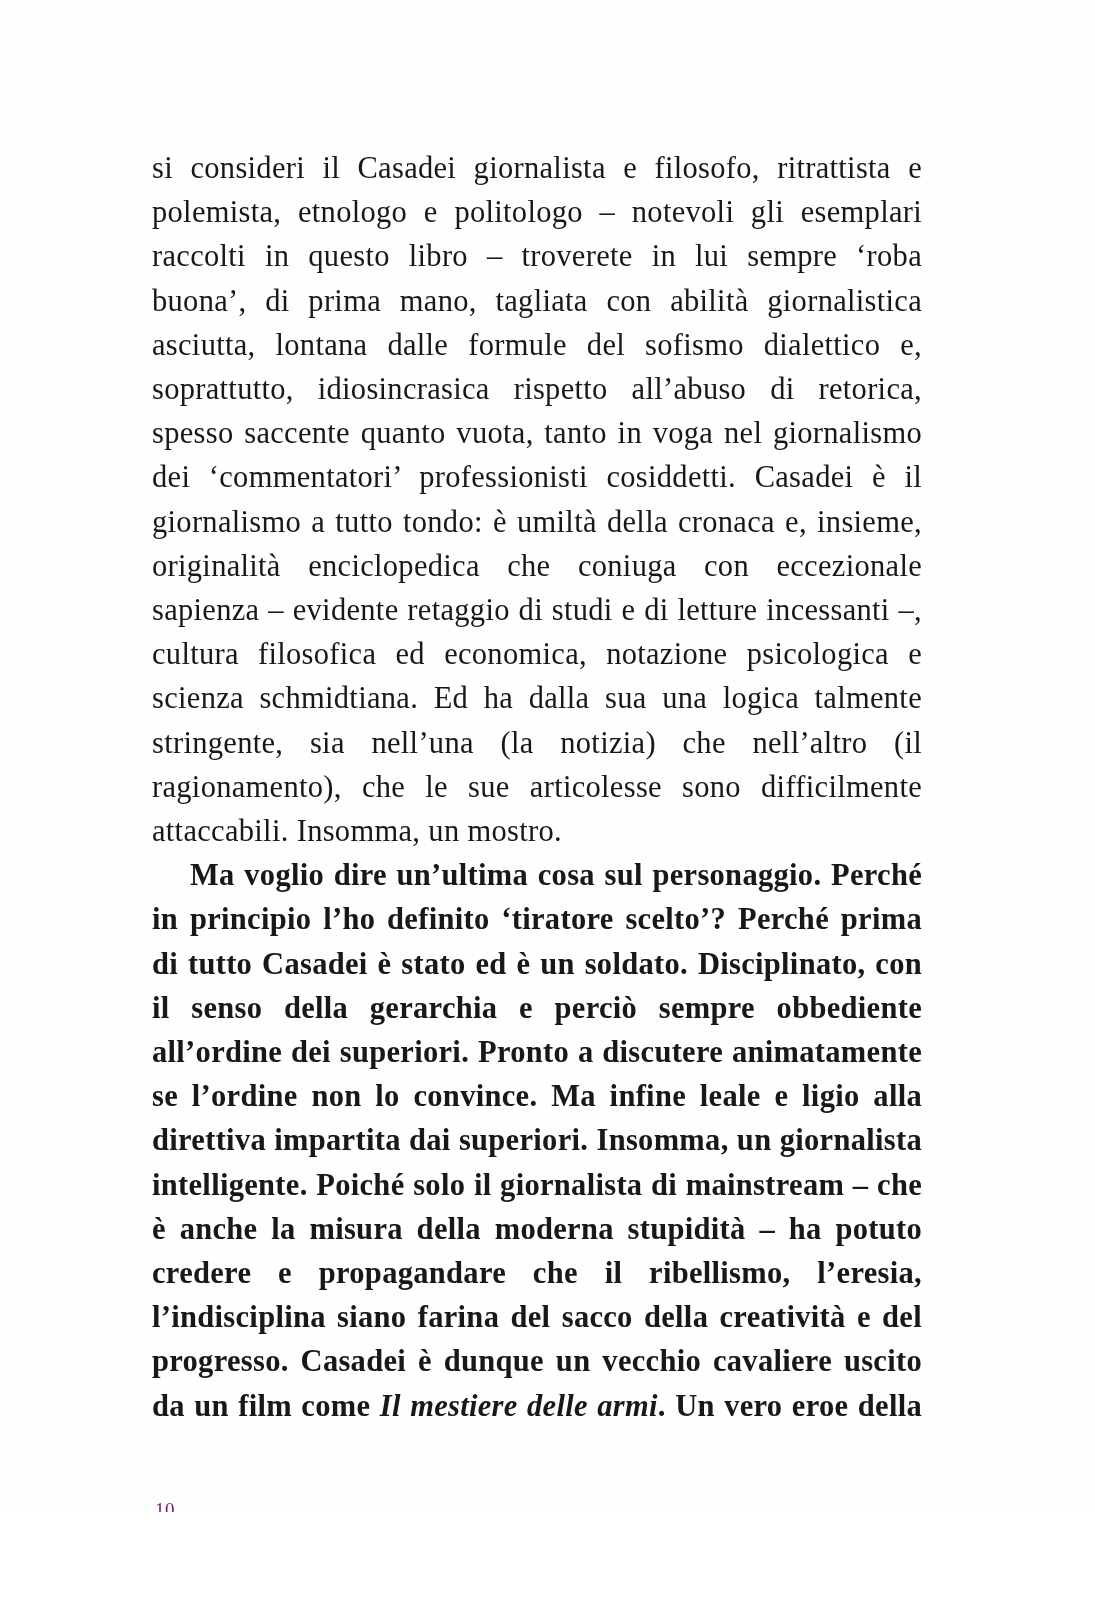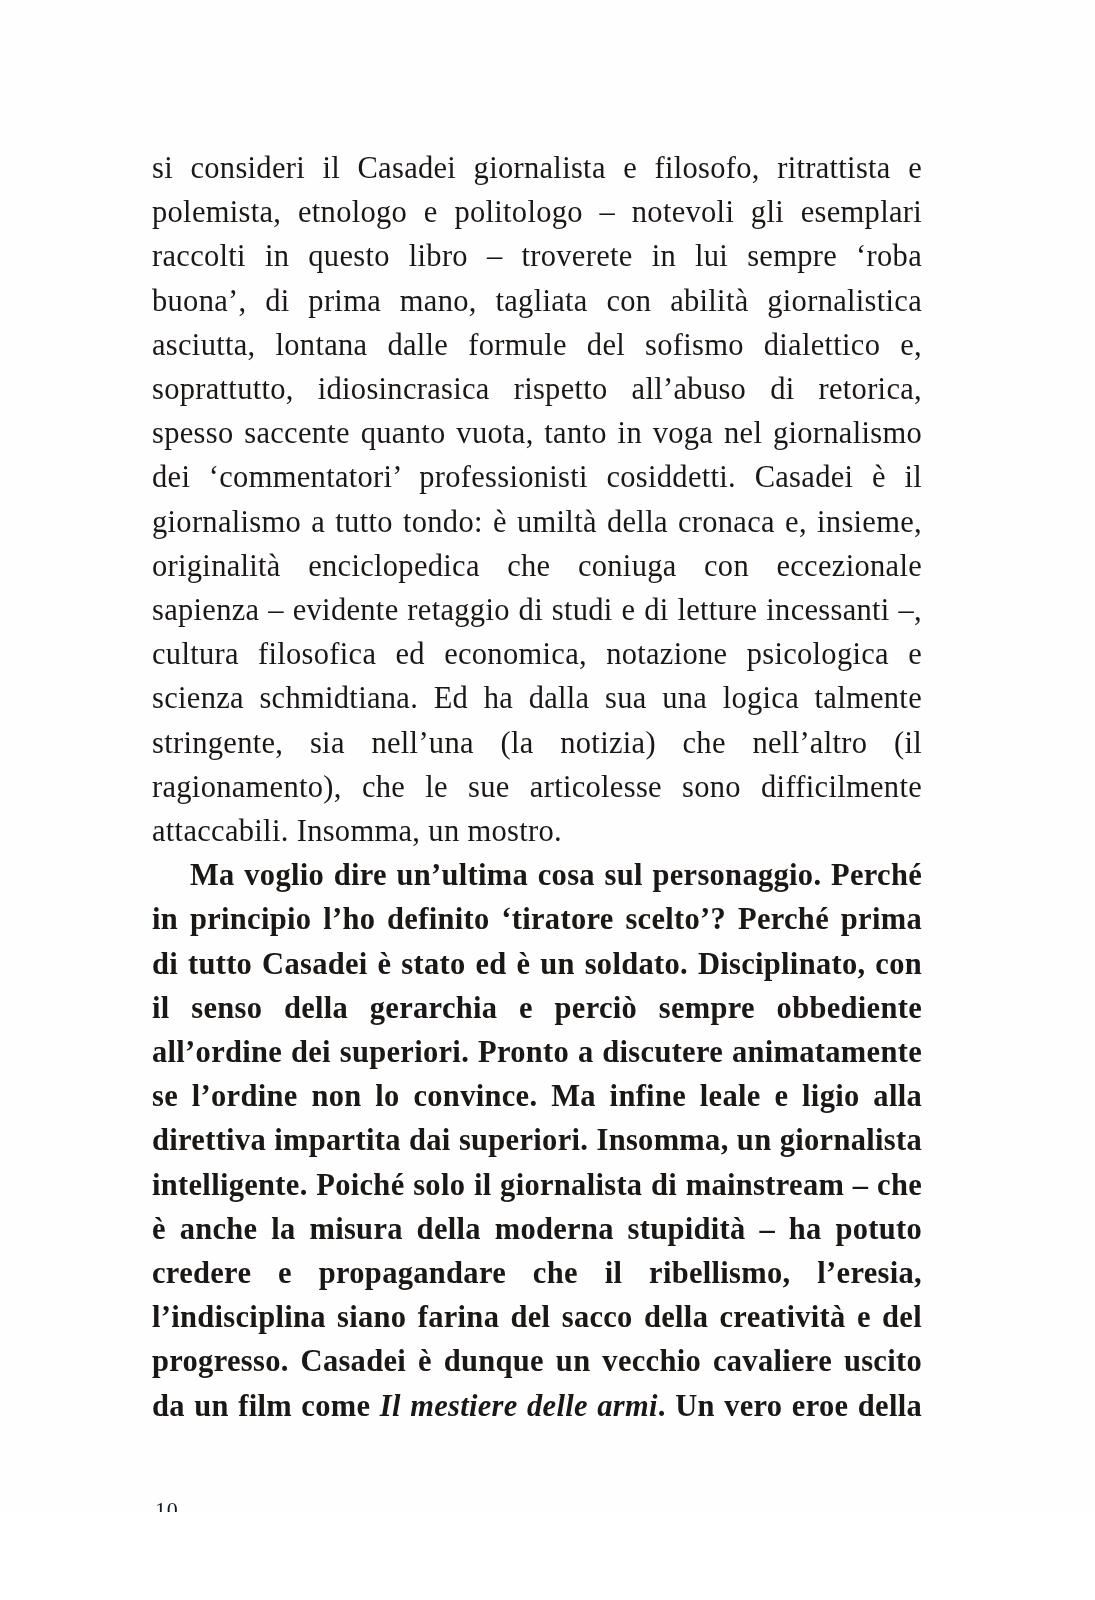--- a/index.html
+++ b/index.html
@@ -43,23 +43,23 @@
     text-align-last: justify;
     font-weight: bold;
   }
   .para em {
     font-style: italic;
   }
   .folio {
     position: absolute;
     left: 155px;
     top: 1498px;
-    font-size: 22px;
+    font-size: 19px;
     line-height: 24px;
-    color: #0f172a;
+    color: #701a75;
     font-family: "Liberation Serif", "DejaVu Serif", serif;
     letter-spacing: 0.03em;
   }
 </style>
 </head>
 <body>
 
 <div class="page">
 
   <div class="text-block">

